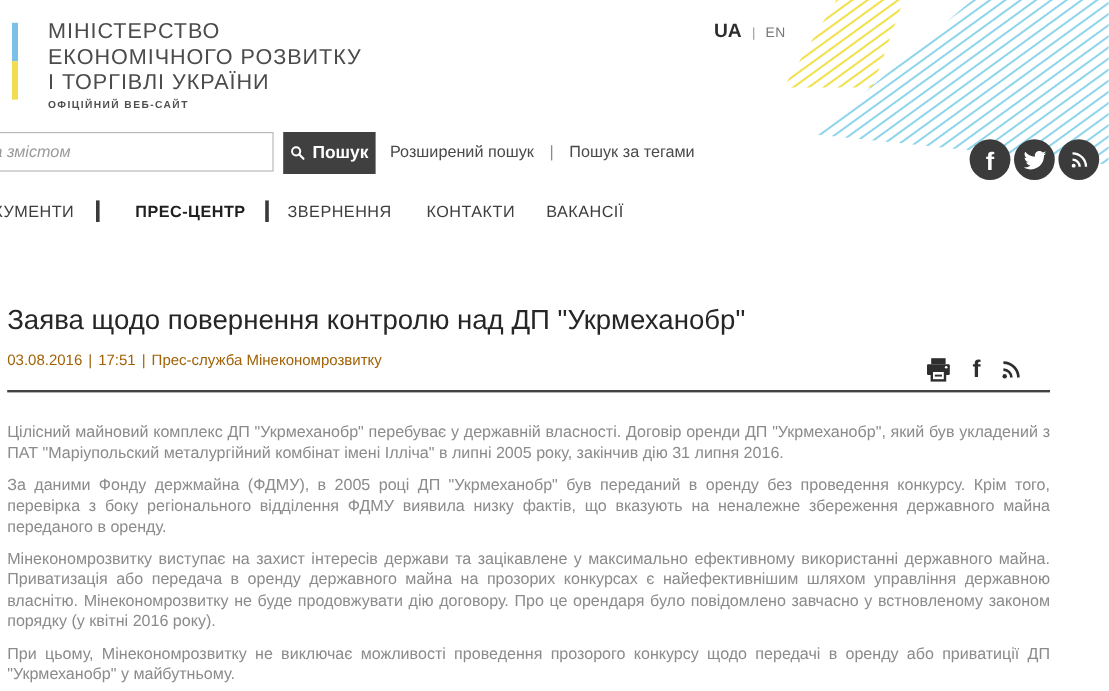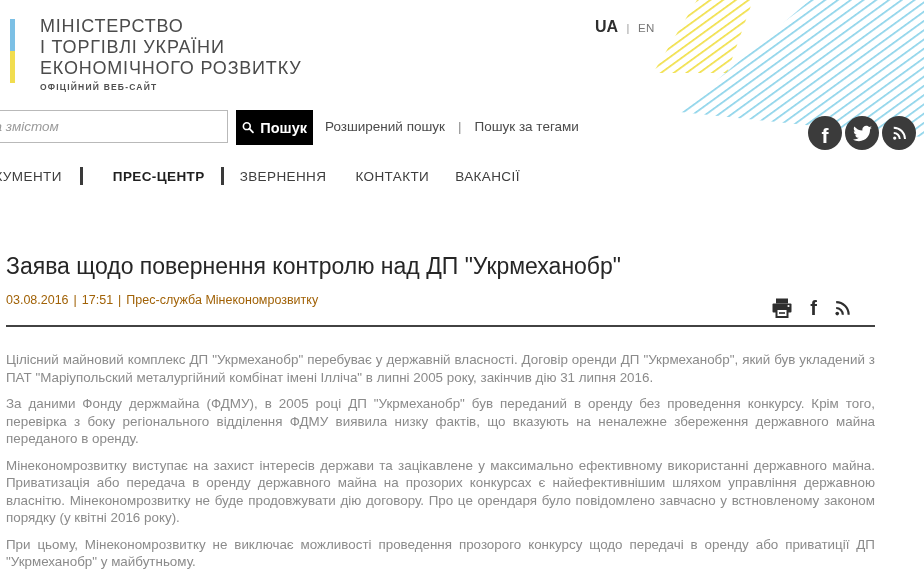--- a/index.html
+++ b/index.html
@@ -20,21 +20,21 @@
   .lang .cur{font-weight:bold;font-size:16px;color:#2e2e2e;cursor:pointer;}
   .lang .sep{font-size:11px;color:#9a9a9a;margin:0 4px;}
   .lang .oth{font-size:11.5px;color:#777;letter-spacing:0.5px;cursor:pointer;}
 
   .stripes{position:absolute;left:723px;top:0;}
 
   
   .search-input{position:absolute;left:10px;top:110px;width:296px;height:33px;border:1px solid #b9b9b9;
     padding:0 10px;font-family:"Liberation Sans",sans-serif;font-size:13.5px;color:#555;box-sizing:border-box;outline:none;}
   .search-input::placeholder{color:#9a9a9a;font-style:italic;opacity:1;}
-  .search-btn{position:absolute;left:314px;top:110px;width:77px;height:35px;background:#000000;border:0;
+  .search-btn{position:absolute;left:314px;top:110px;width:77px;height:35px;background:#404040;border:0;
     color:#fff;font-weight:bold;font-size:14.5px;font-family:"Liberation Sans",sans-serif;
     display:flex;align-items:center;justify-content:center;gap:6px;cursor:pointer;}
   .search-links{position:absolute;left:403px;top:119px;display:flex;gap:13px;align-items:center;
     font-size:13.5px;color:#4a4a4a;}
   .search-links .lnk{cursor:pointer;}
   .search-links .sep{color:#8a8a8a;}
 
   .social{position:absolute;left:886px;top:116px;display:flex;gap:3px;}
   .soc{width:34px;height:34px;border-radius:50%;background:#3b3b3b;display:flex;align-items:center;
     justify-content:center;cursor:pointer;color:#fff;}
@@ -78,22 +78,22 @@
     <polygon points="165,0 287,0 287,138 35,112" fill="url(#ps-b)"></polygon>
   </svg>
 
   <div class="logo">
     <div class="flag">
       <div class="b" style="background:#7cc0e5"></div>
       <div class="y" style="background:#f1dd4f"></div>
     </div>
     <div>
       <div class="mtitle">МІНІСТЕРСТВО</div>
+      <div class="mtitle">ЕКОНОМІЧНОГО РОЗВИТКУ</div>
       <div class="mtitle">І ТОРГІВЛІ УКРАЇНИ</div>
-      <div class="mtitle">ЕКОНОМІЧНОГО РОЗВИТКУ</div>
       <div class="msub">ОФІЦІЙНИЙ ВЕБ-САЙТ</div>
     </div>
   </div>
 
   <div class="lang">
     <span class="cur">UA</span>
     <span class="sep">|</span>
     <span class="oth">EN</span>
   </div>
 

